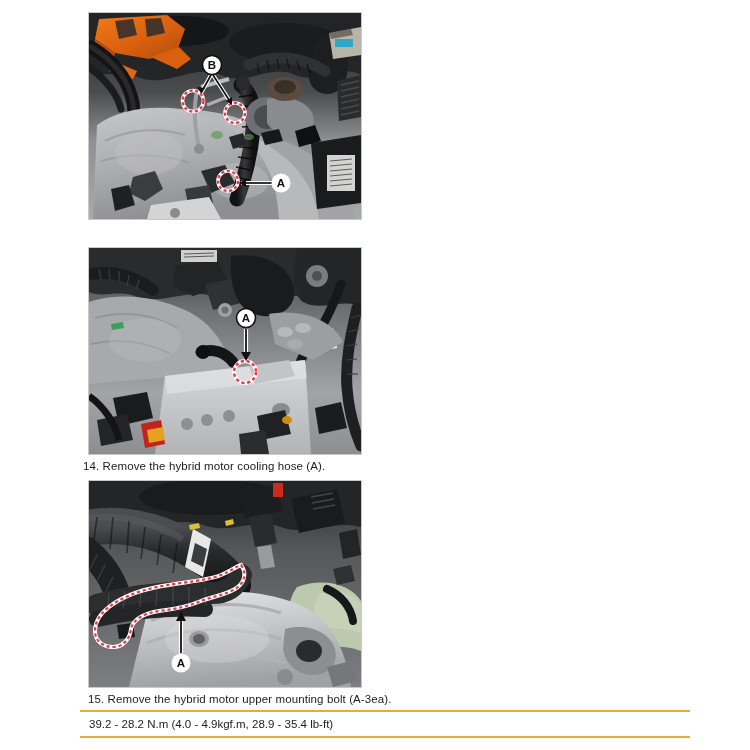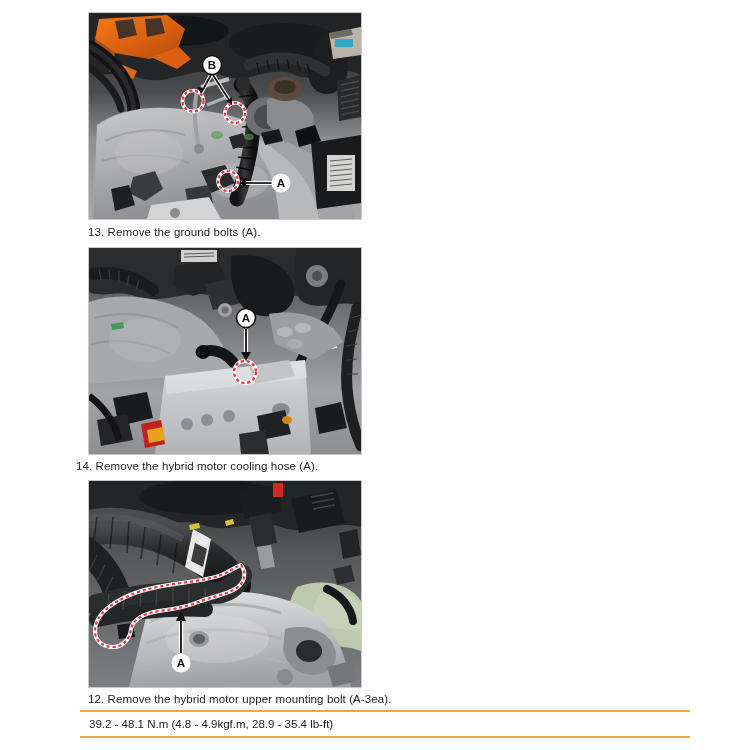--- a/index.html
+++ b/index.html
@@ -231,21 +231,20 @@
       <g>
         <path d="M184 170 L152 170" stroke="#ffffff" stroke-width="4" fill="none"></path>
         <path d="M184 170 L152 170" stroke="#111111" stroke-width="1.7" fill="none"></path>
         <polygon points="150,170 157,166 157,174" fill="#111111"></polygon>
         <circle cx="192" cy="170" r="9.5" fill="#ffffff" stroke="#111111" stroke-width="0"></circle>
         <text x="192" y="174.3" text-anchor="middle" font-family="Liberation Sans, sans-serif" font-size="11.5" font-weight="bold" fill="#111111">A</text>
       </g>
     </svg>
   </div>
 
-  <div class="caption" style="left:88px; top:225px;">13. Remove the ground bolts (A).</div>
 
   <div class="figure" style="left:88px; top:247px; width:272px; height:206px;">
     <svg width="272" height="206" viewBox="0 0 272 206">
       <defs>
         <linearGradient id="f2bg" x1="0" y1="0" x2="0" y2="1">
           <stop offset="0" stop-color="#3a3b3d"></stop>
           <stop offset="0.3" stop-color="#6e6f72"></stop>
           <stop offset="0.7" stop-color="#a3a4a7"></stop>
           <stop offset="1" stop-color="#8d8e91"></stop>
         </linearGradient>
@@ -343,21 +342,21 @@
       <g>
         <path d="M157 81 L157 110" stroke="#ffffff" stroke-width="4.2" fill="none"></path>
         <path d="M157 81 L157 110" stroke="#111111" stroke-width="1.8" fill="none"></path>
         <polygon points="157,113 152,104 162,104" fill="#111111"></polygon>
         <circle cx="157" cy="70" r="9.5" fill="#ffffff" stroke="#111111" stroke-width="1.6"></circle>
         <text x="157" y="74.3" text-anchor="middle" font-family="Liberation Sans, sans-serif" font-size="11.5" font-weight="bold" fill="#111111">A</text>
       </g>
     </svg>
   </div>
 
-  <div class="caption" style="left:76px; top:459px;text-align:right;">14. Remove the hybrid motor cooling hose (A).</div>
+  <div class="caption" style="left:83px; top:459px;text-align:right;">14. Remove the hybrid motor cooling hose (A).</div>
 
   <div class="figure" style="left:88px; top:480px; width:272px; height:206px;">
     <svg width="272" height="206" viewBox="0 0 272 206">
       <defs>
         <linearGradient id="f3bg" x1="0" y1="0" x2="0" y2="1">
           <stop offset="0" stop-color="#303133"></stop>
           <stop offset="0.35" stop-color="#575859"></stop>
           <stop offset="1" stop-color="#7d7e81"></stop>
         </linearGradient>
         <linearGradient id="f3case" x1="0" y1="0" x2="0.2" y2="1">
@@ -463,19 +462,19 @@
       <g>
         <path d="M92 172 L92 134" stroke="#ffffff" stroke-width="4.2" fill="none"></path>
         <path d="M92 172 L92 134" stroke="#111111" stroke-width="1.8" fill="none"></path>
         <polygon points="92,130 87,140 97,140" fill="#111111"></polygon>
         <circle cx="92" cy="182" r="9.5" fill="#ffffff" stroke="#111111" stroke-width="0"></circle>
         <text x="92" y="186.3" text-anchor="middle" font-family="Liberation Sans, sans-serif" font-size="11.5" font-weight="bold" fill="#111111">A</text>
       </g>
     </svg>
   </div>
 
-  <div class="caption" style="left:88px; top:692px;">12. Remove the hybrid motor upper mounting bolt (A-3ea).</div>
+  <div class="caption" style="left:88px; top:692px;">15. Remove the hybrid motor upper mounting bolt (A-3ea).</div>
 
   <div class="torque-box">
-    <div class="torque-value">39.2 - 48.1 N.m (4.8 - 4.9kgf.m, 28.9 - 35.4 lb-ft)</div>
+    <div class="torque-value">39.2 - 28.2 N.m (4.0 - 4.9kgf.m, 28.9 - 35.4 lb-ft)</div>
   </div>
 
 </div>
 
 </body></html>

